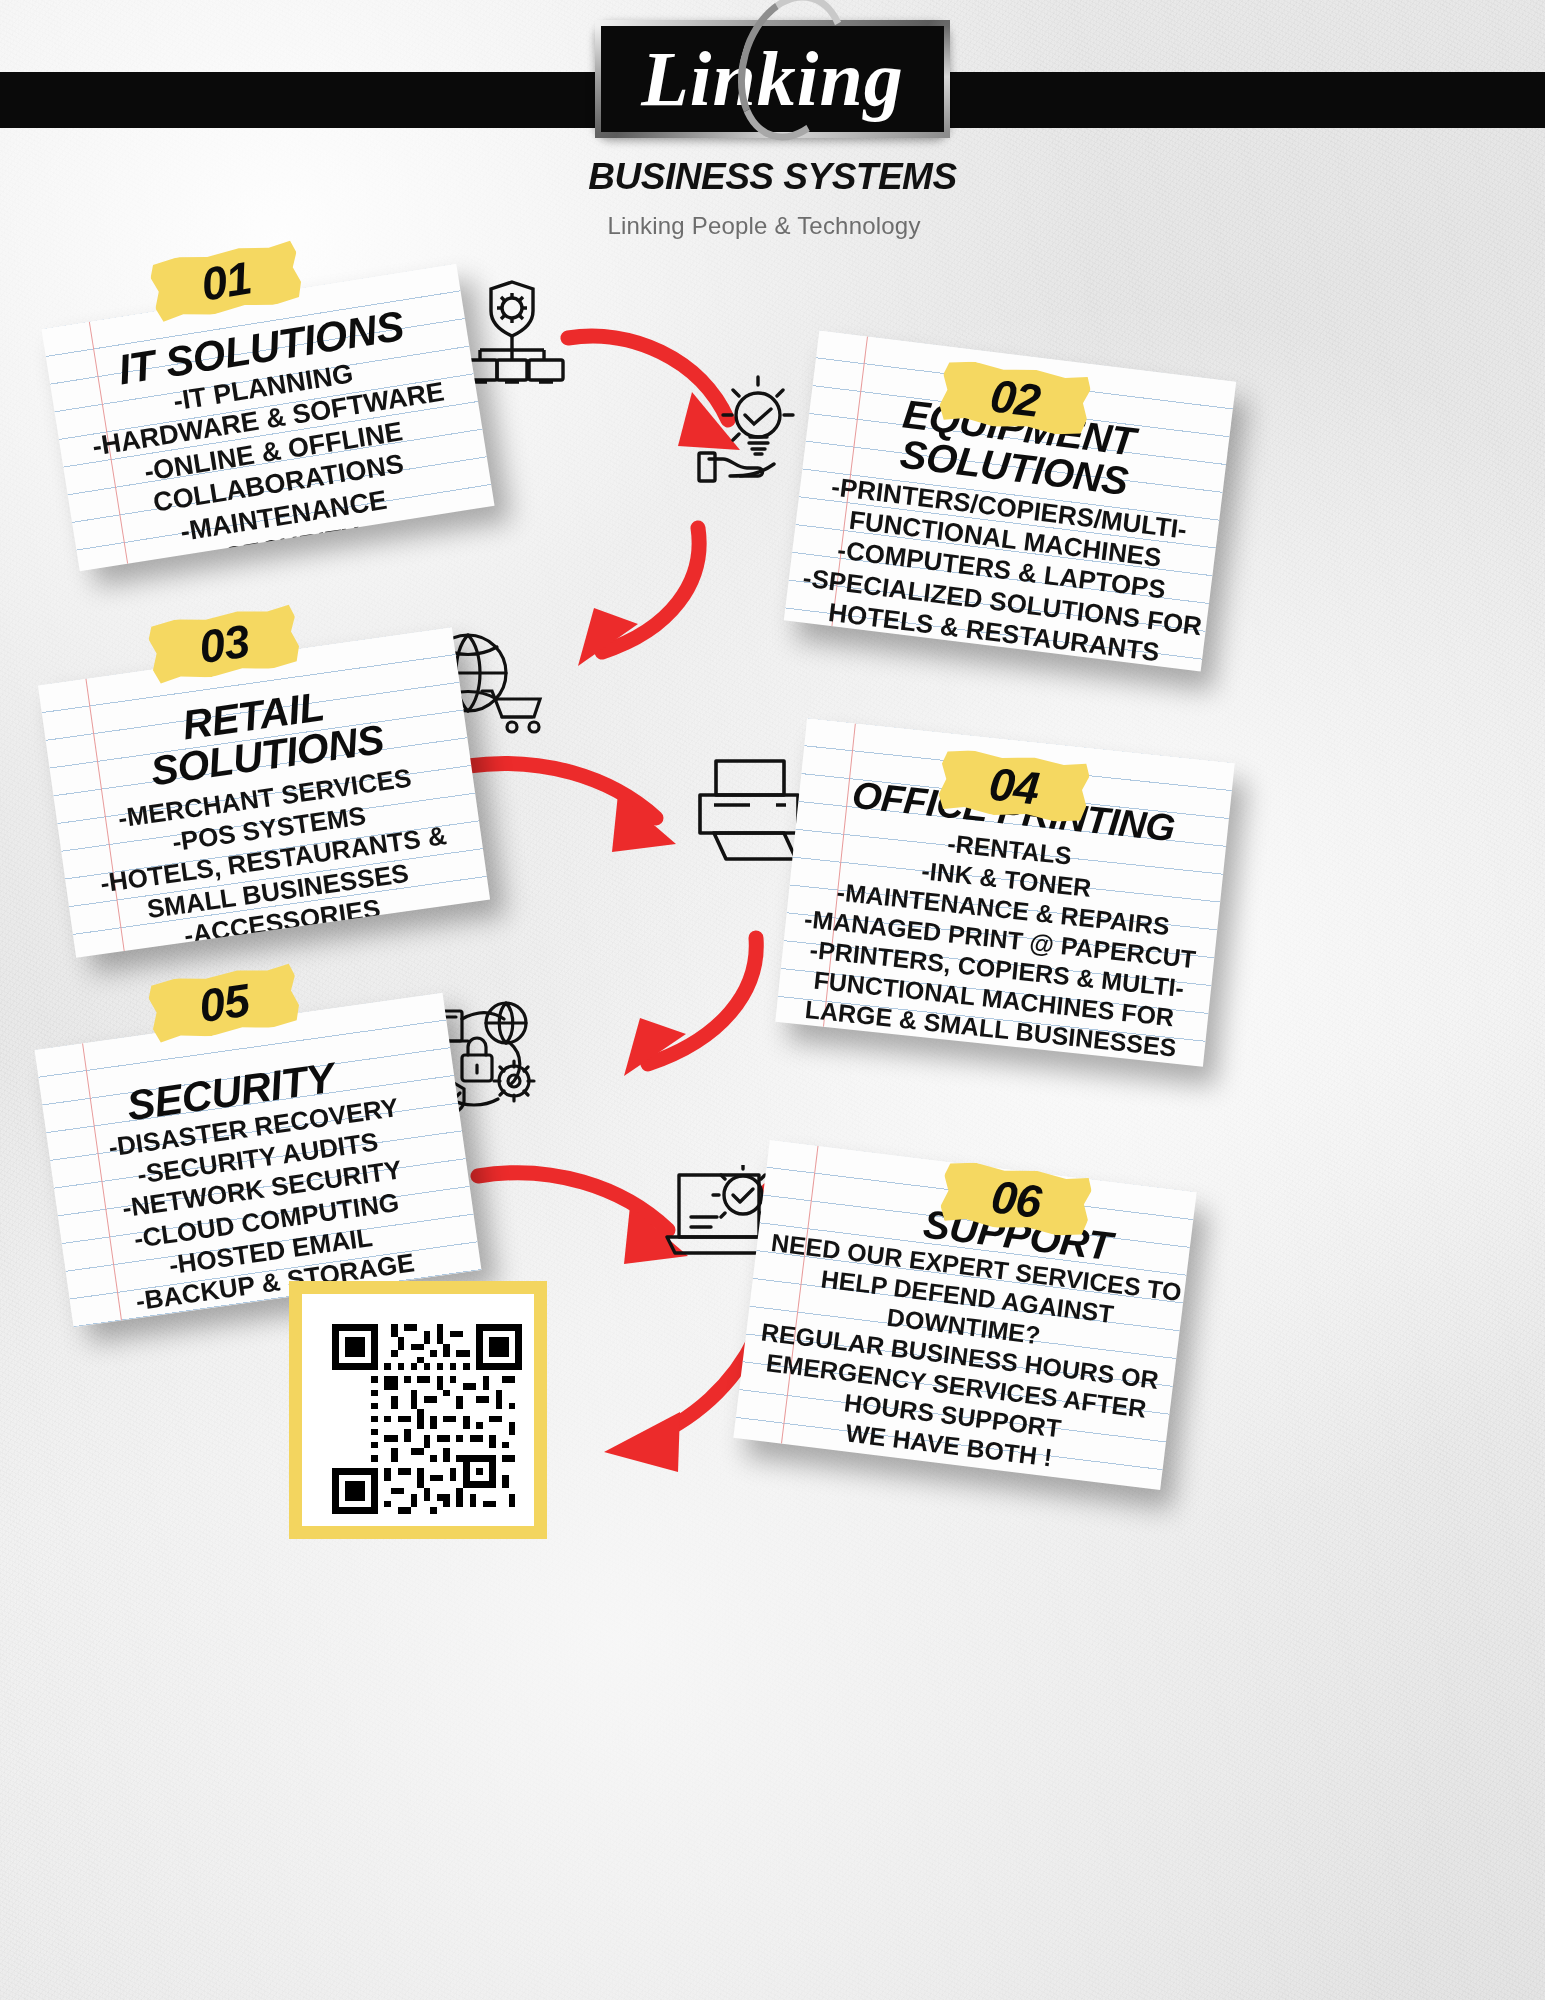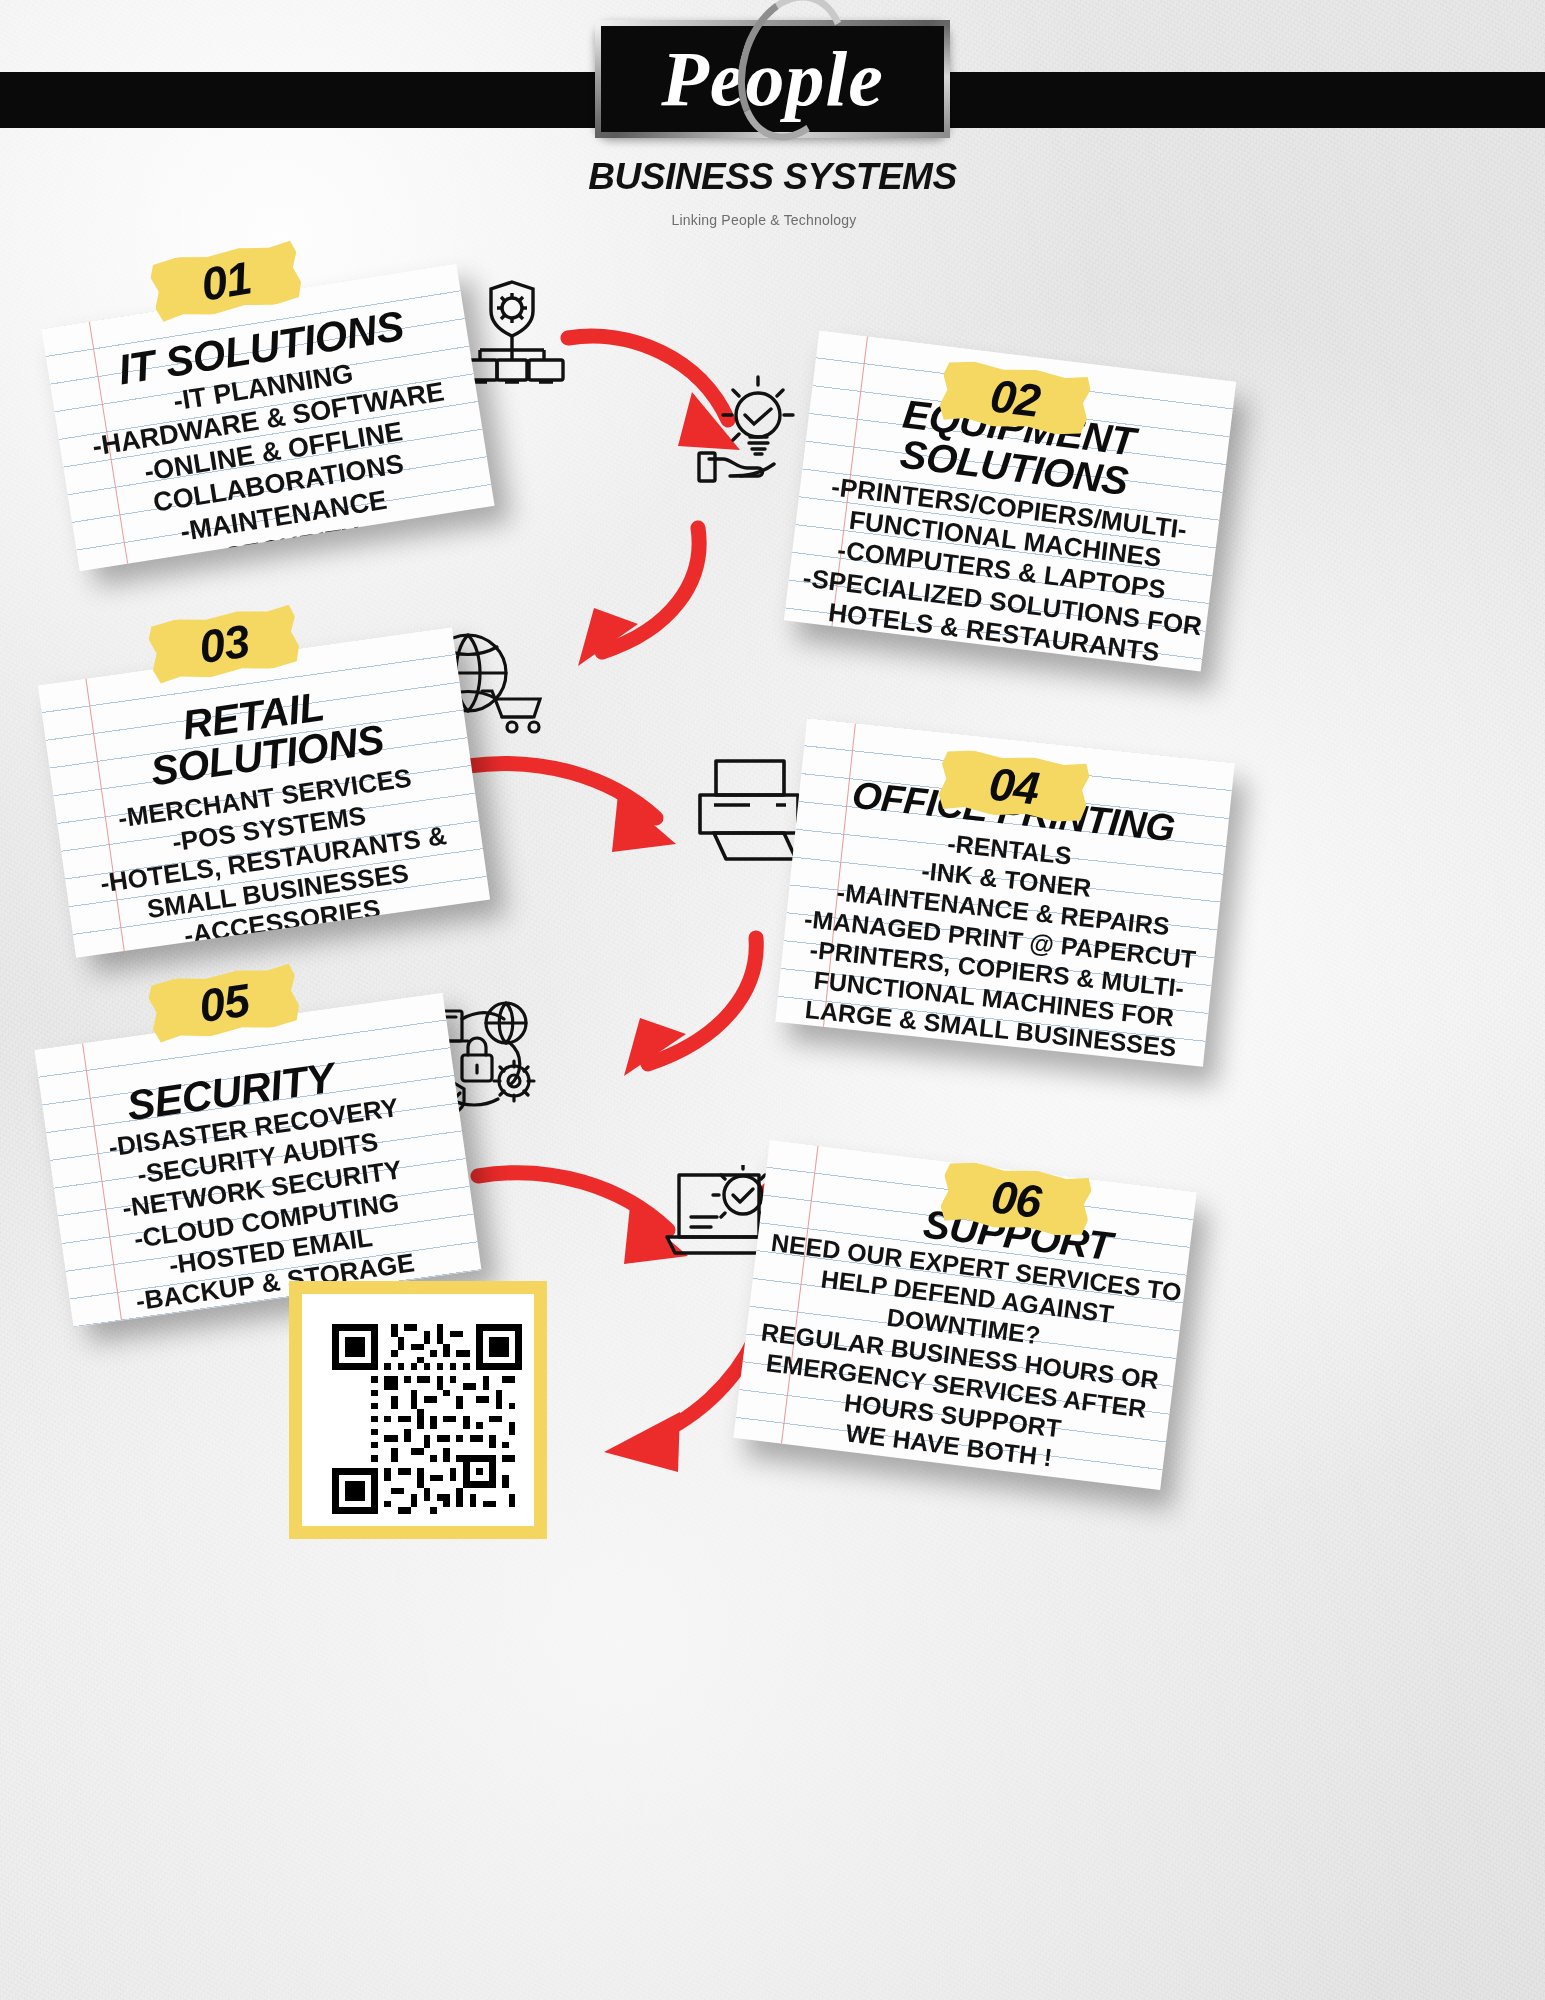--- a/index.html
+++ b/index.html
@@ -80,21 +80,21 @@
     font-size: 37px;
     font-weight: bold;
     font-style: italic;
     letter-spacing: -.5px;
     color: #111;
   }
   #logo-tag {
     position: absolute;
     left: 0; right: 17px; top: 192px;
     text-align: center;
-    font-size: 14px;
+    font-size: 24px;
     color: #6d6d6d;
     letter-spacing: .2px;
   }
 
   
   .card {
     position: absolute;
     background: #fdfdfd;
     box-shadow: 14px 18px 26px rgba(0,0,0,.30);
     overflow: hidden;
@@ -180,21 +180,21 @@
 </style>
 </head>
 <body>
 
 <div id="page">
 
   <div id="header-band"></div>
 
   <div id="logo-wrap">
     <div id="logo-plate">
-      <div id="logo-text">People</div>
+      <div id="logo-text">Linking</div>
       <div id="logo-swoosh"></div>
     </div>
     <div id="logo-sub">BUSINESS SYSTEMS</div>
     <div id="logo-tag">Linking People &amp; Technology</div>
   </div>
 
   <svg class="arrow" style="left:560px; top:320px; width:220px; height:160px;" viewBox="0 0 220 160">
     <path d="M8,18 C70,8 140,38 168,100" stroke="#ec2b2b" stroke-width="15" fill="none" stroke-linecap="round"></path>
     <path d="M132,72 L180,130 L118,126 Z" fill="#ec2b2b"></path>
   </svg>

